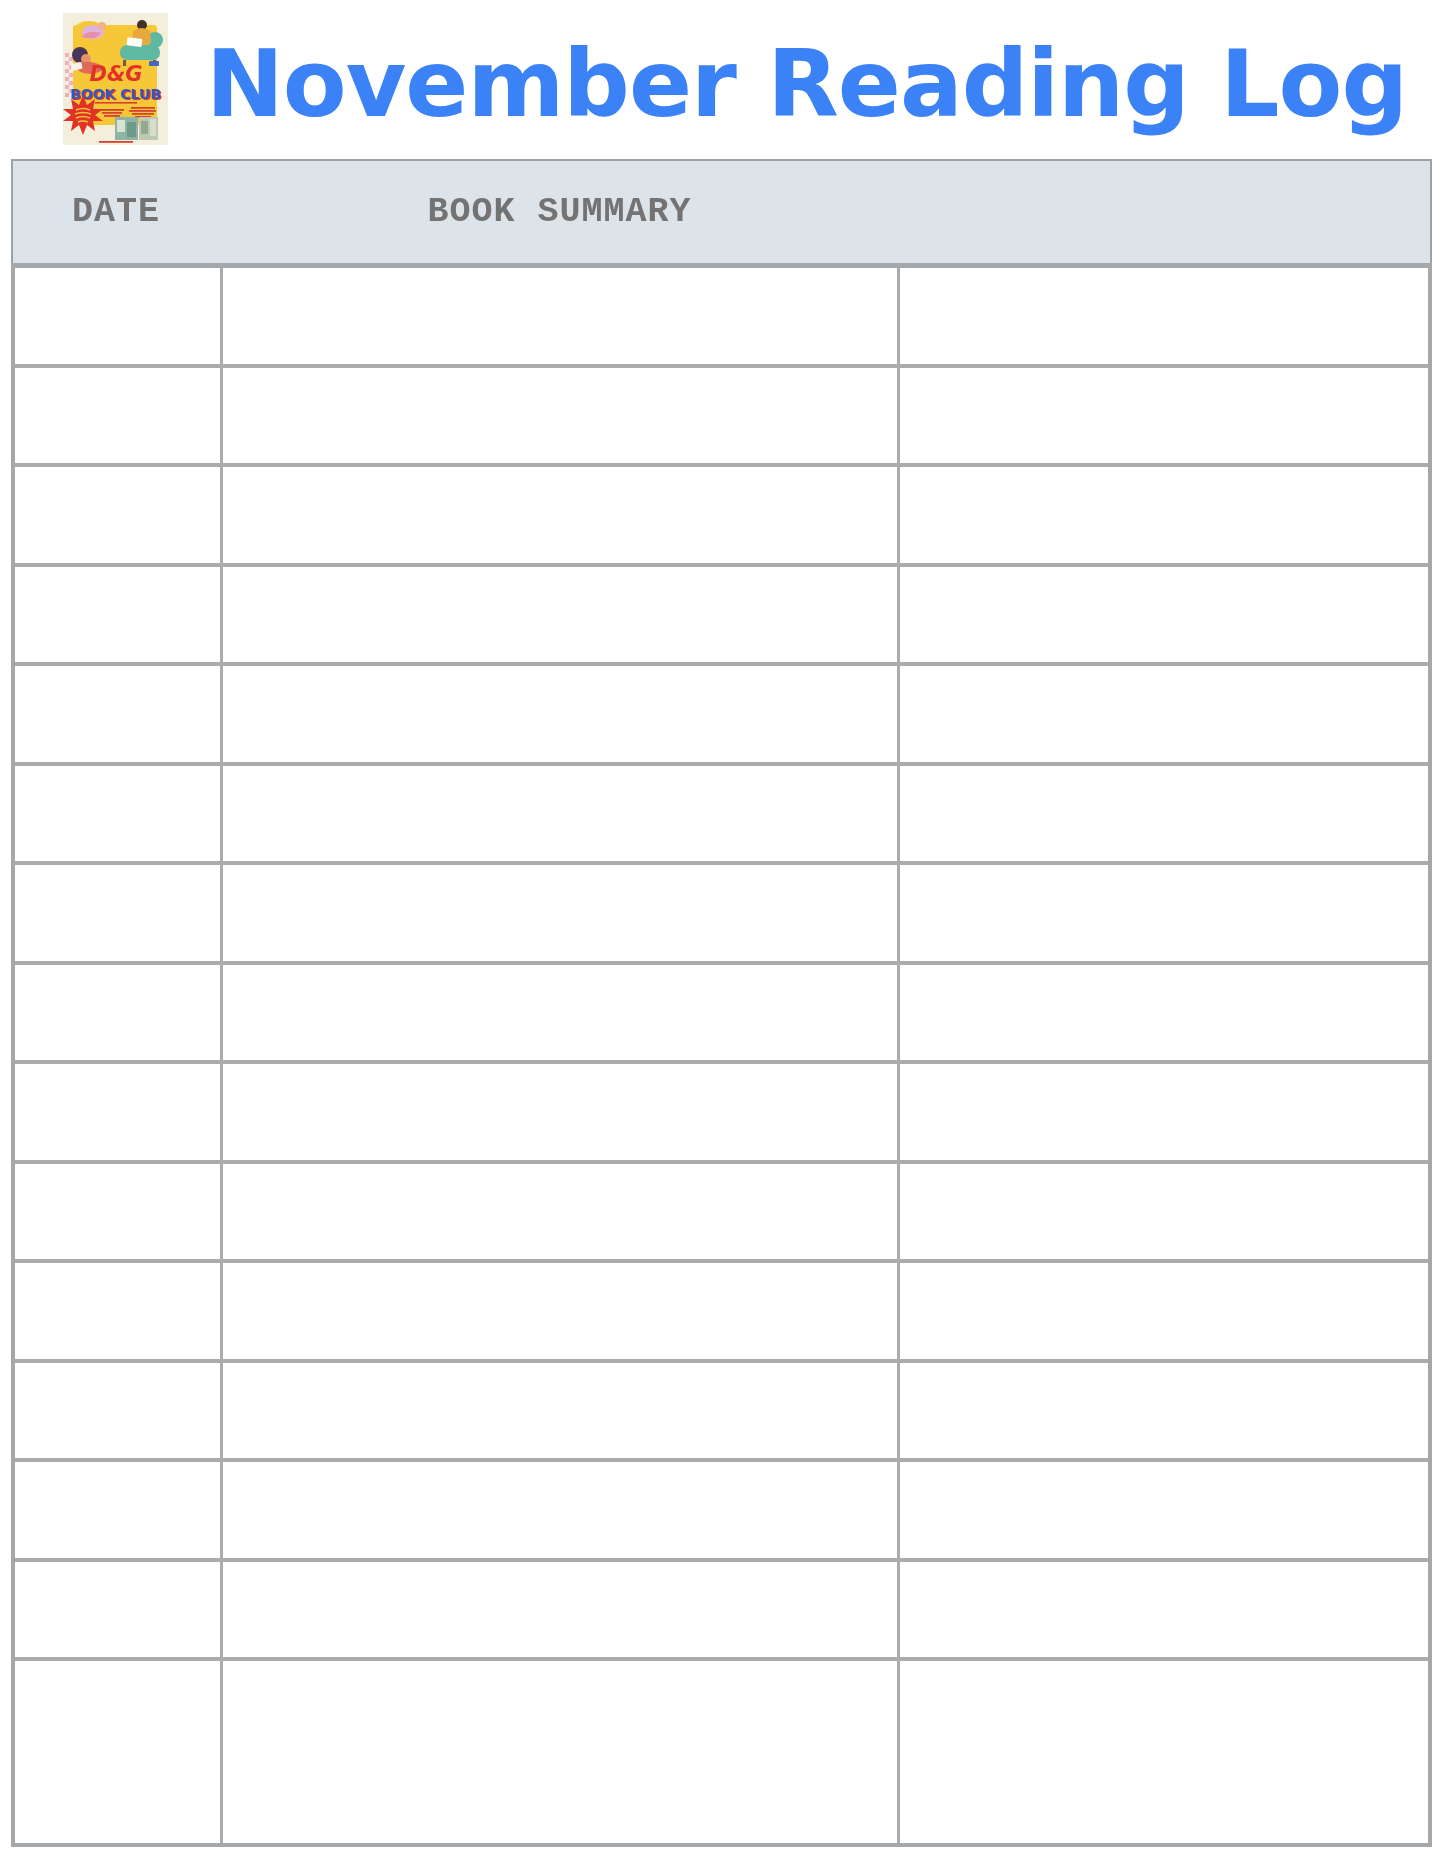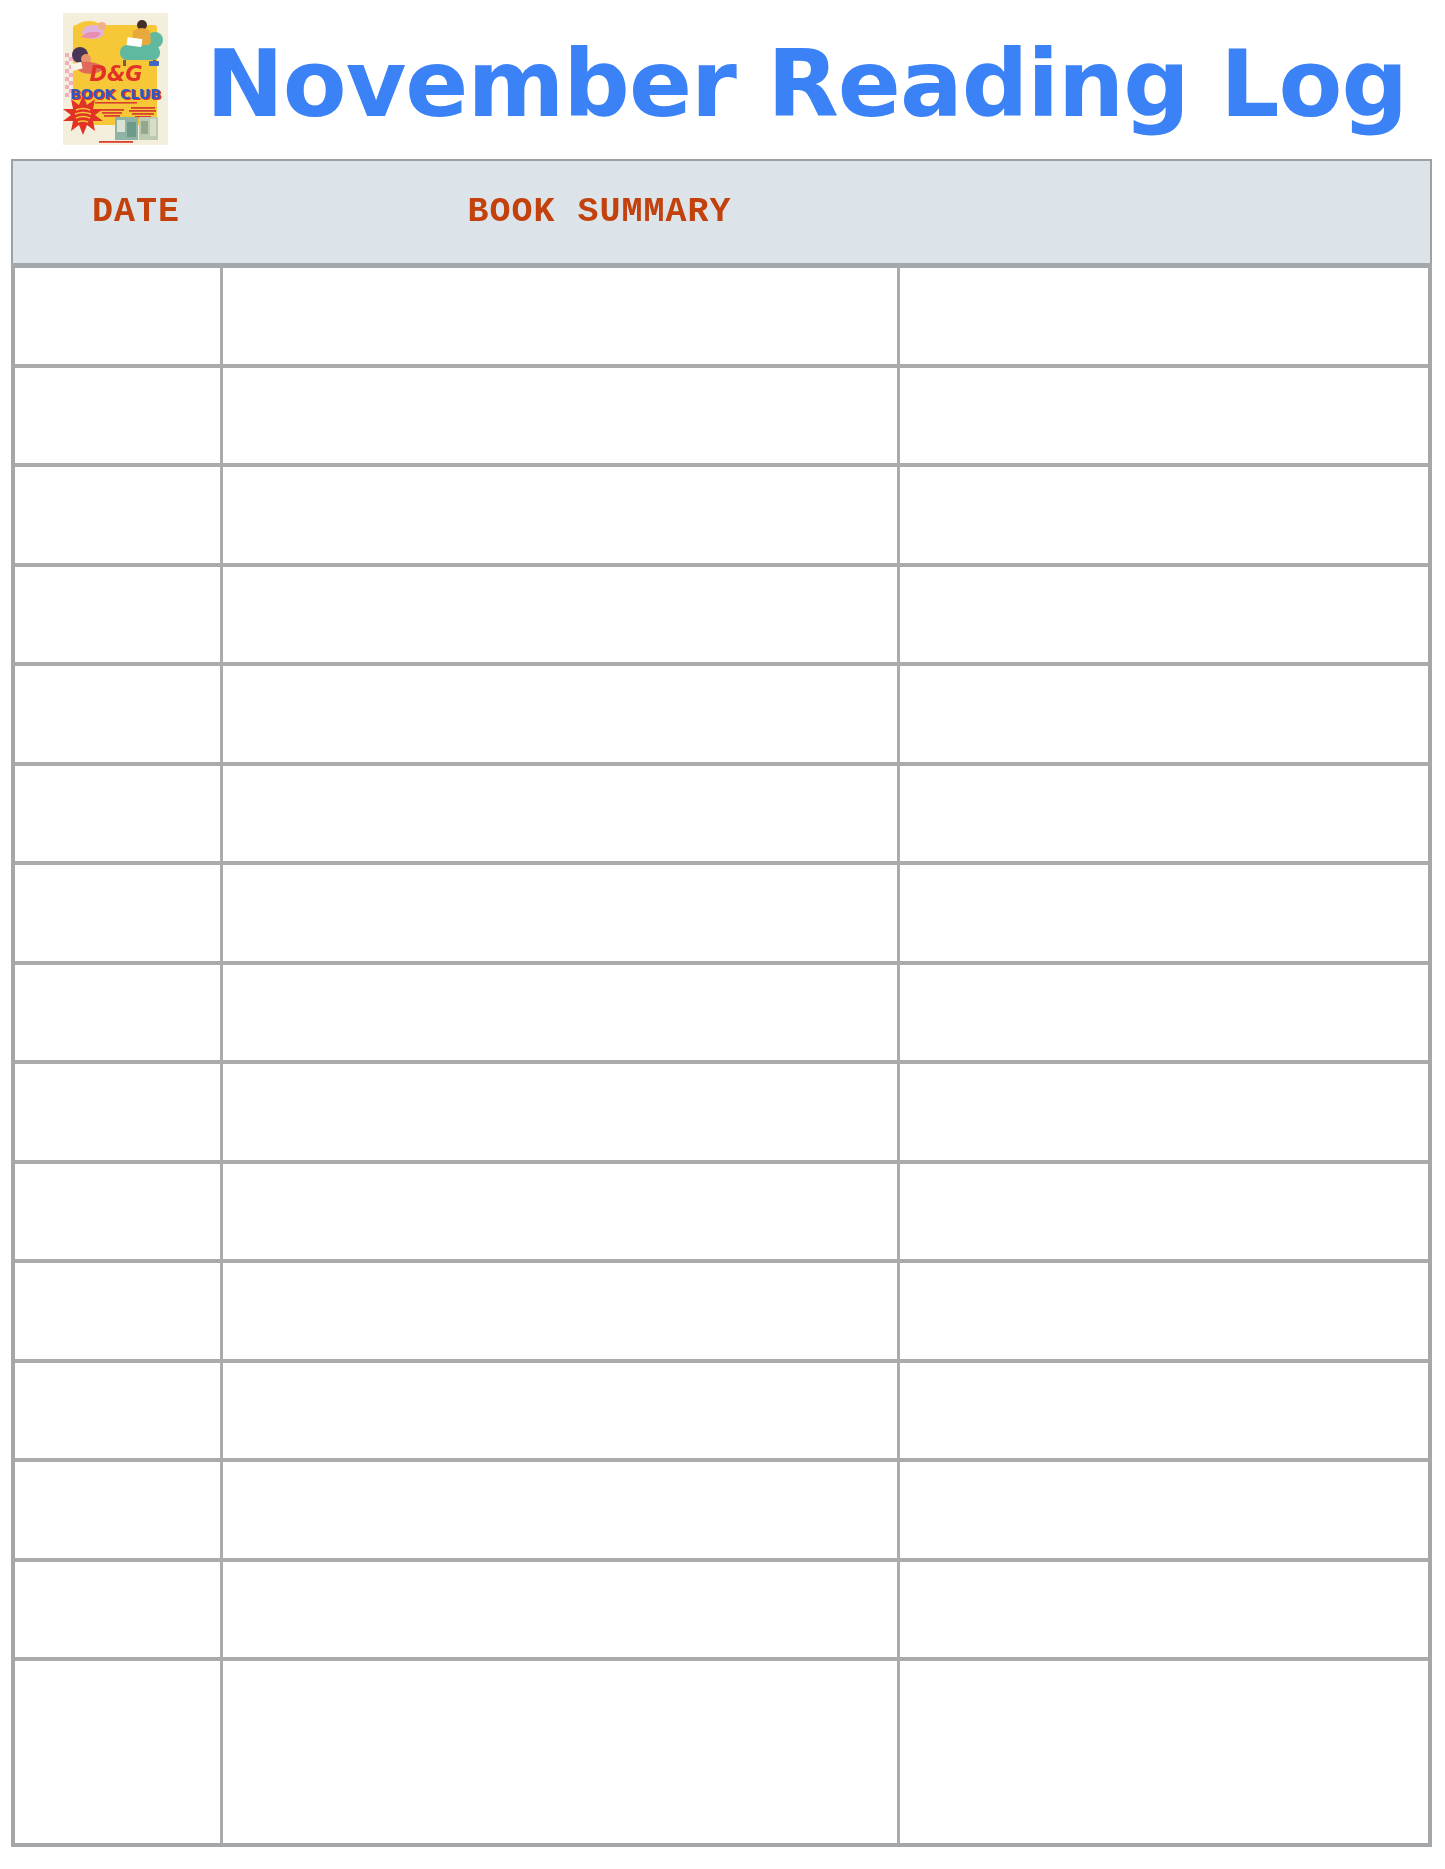--- a/index.html
+++ b/index.html
@@ -54,23 +54,22 @@
     align-items: stretch;
   }
   .band .hcell {
     display: flex;
     align-items: center;
     justify-content: center;
     font-family: "Liberation Mono", monospace;
     font-weight: bold;
     font-size: 35px;
     letter-spacing: 1px;
-    color: #c2410c;
+    color: #737373;
     white-space: pre;
-    margin-left: 20px;
   }
   .hcell.c1 { width: 206px; }
   .hcell.c2 { width: 681px; text-align: center; }
   .hcell.c3 { width: 534px; }
 
   
   .tbody {
     position: absolute;
     left: 11px;
     top: 263px;

